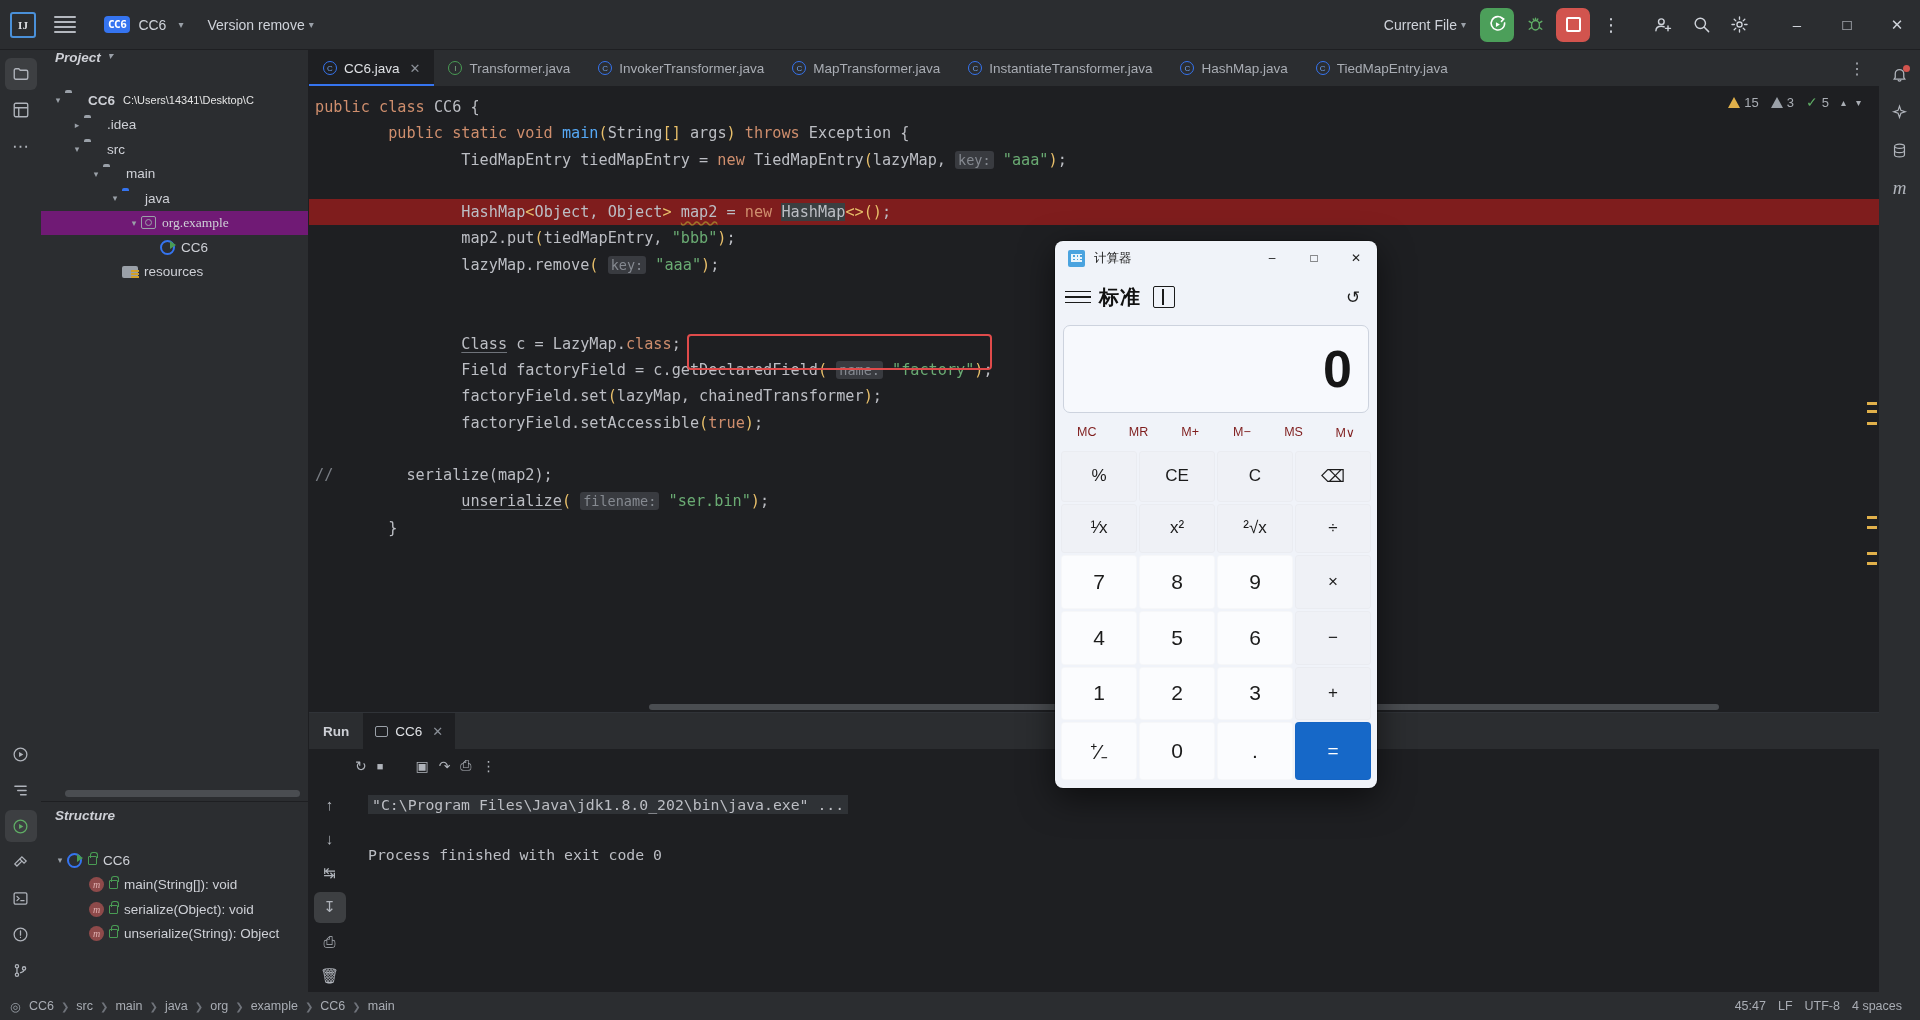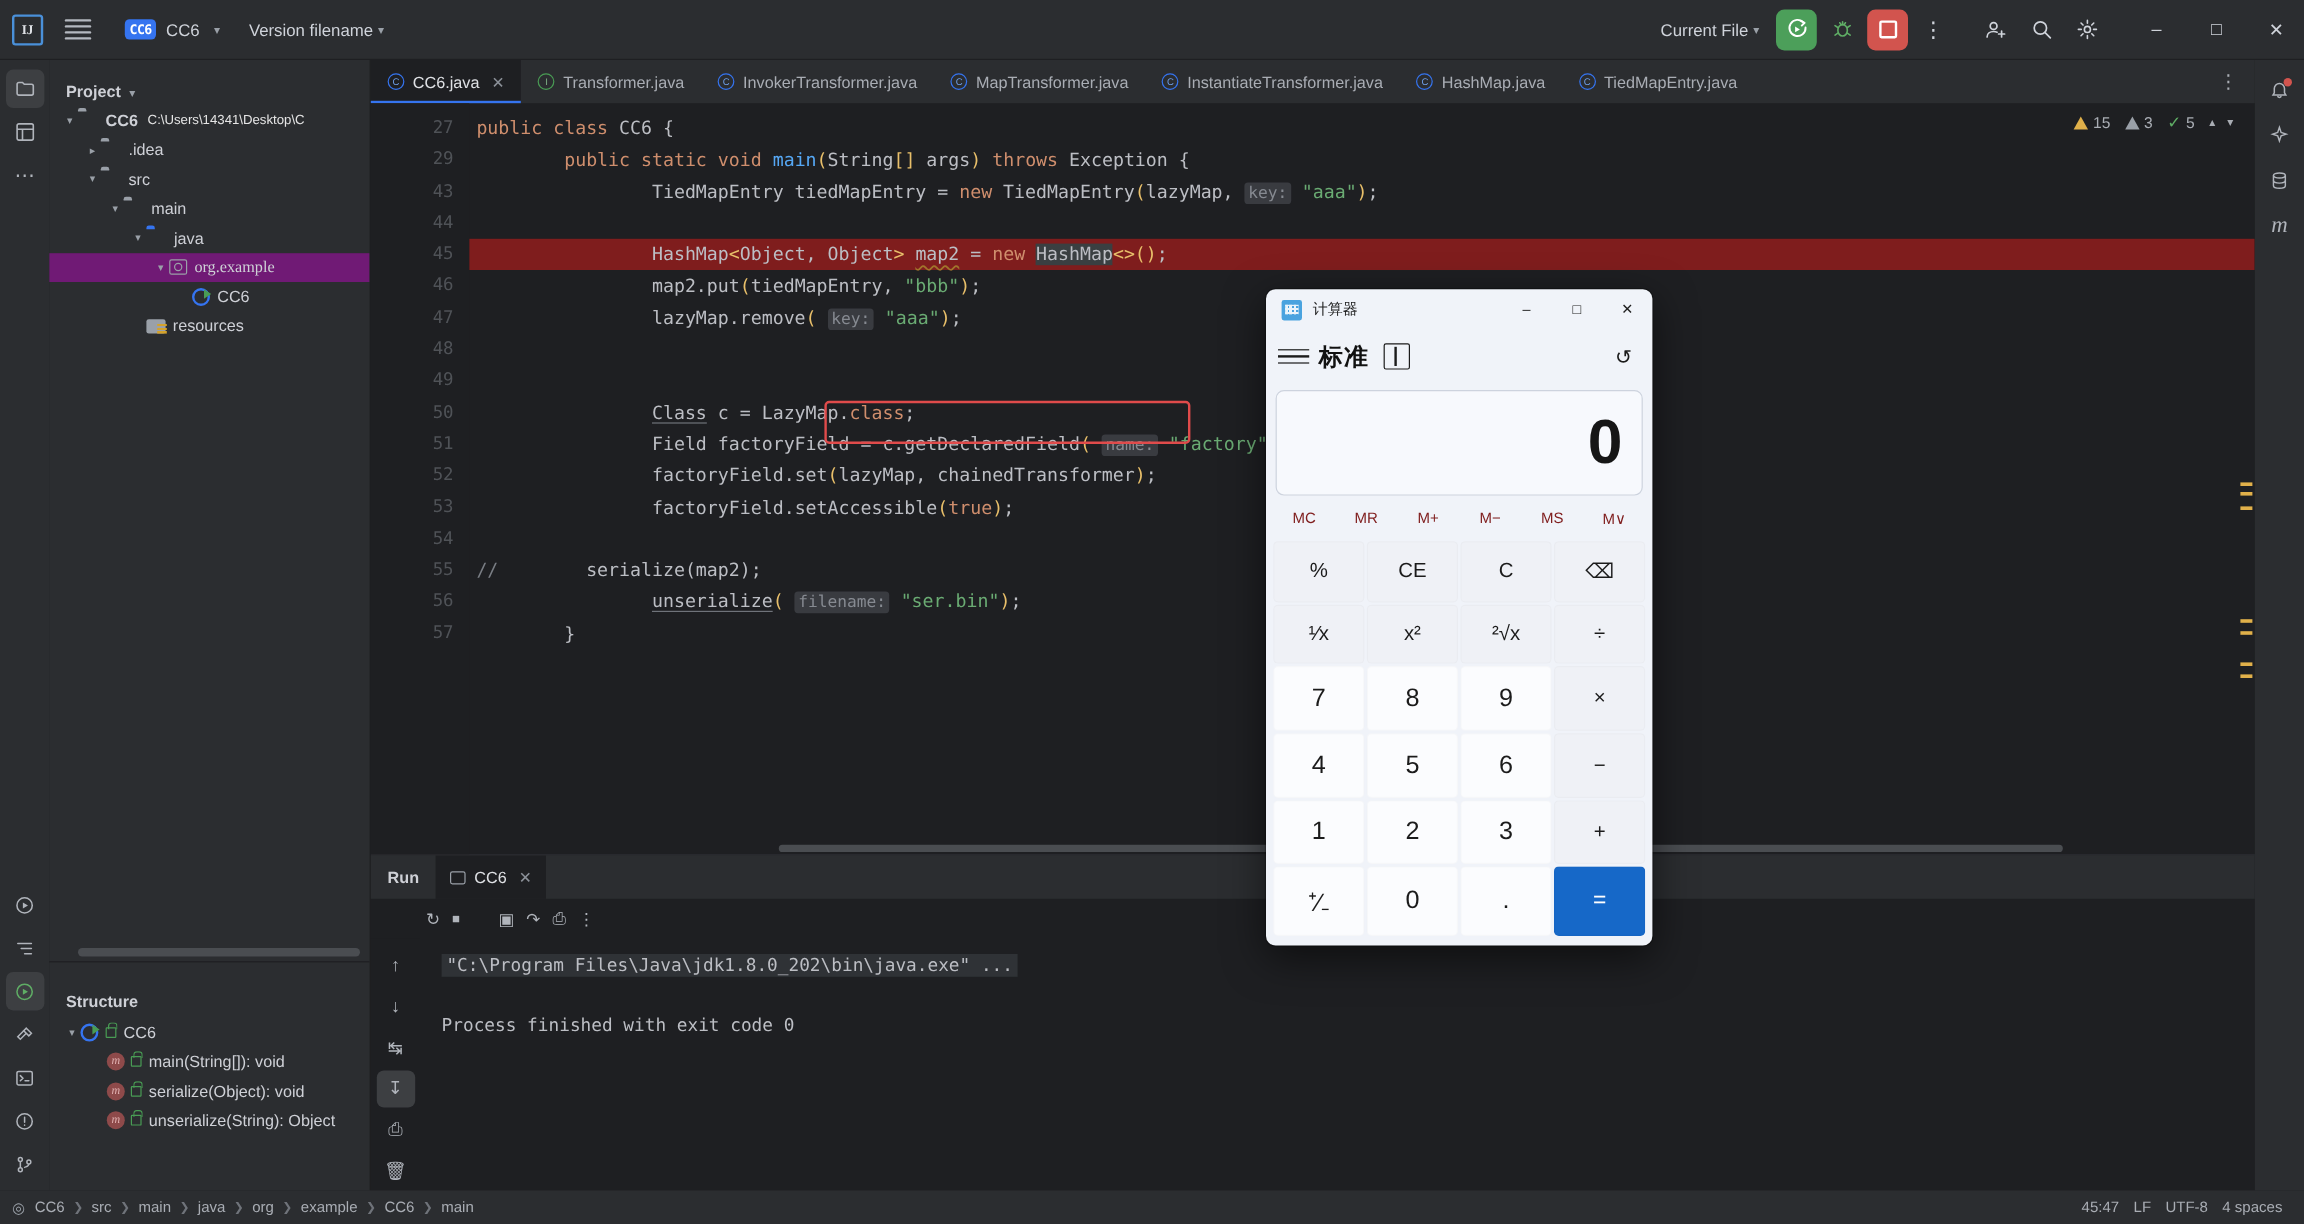--- a/index.html
+++ b/index.html
@@ -55,21 +55,21 @@
   }
   .rail-btm { margin-top: auto; display: flex; flex-direction: column; align-items: center; gap: 4px; padding-bottom: 6px; }
   .rico { width: 32px; height: 32px; display: flex; align-items: center; justify-content: center; color: #b0b4bb; border-radius: 6px; font-size: 15px; }
   .rico.sel { background: #3d3f42; }
 
   
   .rrail { width: 41px; background: #2b2d30; display: flex; flex-direction: column; align-items: center; padding-top: 8px; gap: 6px; flex: 0 0 41px; }
 
   
   .toolwin { width: 268px; background: #2b2d30; display: flex; flex-direction: column; flex: 0 0 268px; border-right: 1px solid #1e1f22; }
-  .tw-head { height: 34px; display: flex; align-items: flex-end; padding: 0 14px; color: #ced0d6; font-size: 13.5px; font-weight: 700; }
+  .tw-head { height: 34px; display: flex; align-items: flex-start; padding: 0 14px; color: #ced0d6; font-size: 13.5px; font-weight: 700; font-style: italic; }
   .tw-head .chev2 { color: #9aa0a8; font-size: 10px; margin-left: 7px; font-weight: 400; }
   .tree { flex: 1 1 auto; overflow: hidden; padding-top: 4px; position: relative; }
   .trow { height: 24.5px; display: flex; align-items: center; font-size: 13.5px; color: #ced0d6; white-space: nowrap; padding-right: 6px; }
   .trow.sel { background: #701a75; font-family: Liberation Serif, serif; }
   .tarrow { width: 14px; text-align: center; color: #9aa0a8; font-size: 9px; flex: 0 0 14px; }
   .tarrow.open::before { content: "\25BE"; }
   .tarrow.closed::before { content: "\25B8"; }
   .ficon { width: 17px; height: 14px; margin-right: 6px; flex: 0 0 17px; position: relative; }
   .folder { width: 16px; height: 12px; background: #9aa0a8; border-radius: 2px 3px 2px 2px; position: relative; }
   .folder::before { content:""; position:absolute; top:-3px; left:0; width:7px; height:3px; background:#9aa0a8; border-radius:2px 2px 0 0; }
@@ -207,21 +207,21 @@
           <span></span>
           <span></span>
           <span></span>
         </div>
       <div class="proj-chip">
         <span class="cc-badge">CC6</span>
         <span class="tb-text">CC6</span>
         <span class="chev">▾</span>
       </div>
       <div class="tb-item">
-        <span class="tb-text">Version filename</span>
+        <span class="tb-text">Version remove</span>
         <span class="chev">▾</span>
       </div>
     </div>
     <div class="tb-right">
       <div class="runcfg">
         <span>Current File</span>
         <span class="chev">▾</span>
       </div>
       <div class="btn-ico btn-run">
         <svg width="19" height="19" viewBox="0 0 24 24" fill="none" stroke="#fff" stroke-width="2">
@@ -459,39 +459,20 @@
           <div class="tab">
             <span class="tico">C</span>
             <span>TiedMapEntry.java</span>
           </div>
           <div class="tabs-more">
             <span>⋮</span>
           </div>
         </div>
 
       <div class="code-wrap">
-        <div class="gutter" id="gutter">
-            <div class="ln">27</div>
-            <div class="ln">29</div>
-            <div class="ln">43</div>
-            <div class="ln">44</div>
-            <div class="ln">45</div>
-            <div class="ln">46</div>
-            <div class="ln">47</div>
-            <div class="ln">48</div>
-            <div class="ln">49</div>
-            <div class="ln">50</div>
-            <div class="ln">51</div>
-            <div class="ln">52</div>
-            <div class="ln">53</div>
-            <div class="ln">54</div>
-            <div class="ln">55</div>
-            <div class="ln">56</div>
-            <div class="ln">57</div>
-          </div>
         <div class="code" id="code">
             <div class="cline"><span class="kw">public </span><span class="kw">class </span><span class="typ">CC6 </span><span class="typ">{</span></div>
             <div class="cline">&nbsp;&nbsp;&nbsp;&nbsp;&nbsp;&nbsp;&nbsp;&nbsp;<span class="kw">public </span><span class="kw">static </span><span class="kw">void </span><span class="fn">main</span><span class="angle">(</span><span class="typ">String</span><span class="angle">[] </span><span class="typ">args</span><span class="angle">)</span><span class="typ"> </span><span class="kw">throws </span><span class="typ">Exception {</span></div>
             <div class="cline">&nbsp;&nbsp;&nbsp;&nbsp;&nbsp;&nbsp;&nbsp;&nbsp;&nbsp;&nbsp;&nbsp;&nbsp;&nbsp;&nbsp;&nbsp;&nbsp;<span class="typ">TiedMapEntry tiedMapEntry = </span><span class="kw">new </span><span class="typ">TiedMapEntry</span><span class="angle">(</span><span class="typ">lazyMap, </span><span class="hint">key:</span><span class="typ"> </span><span class="str">"aaa"</span><span class="angle">)</span><span class="typ">;</span></div>
             <div class="cline"></div>
             <div class="cline hl">&nbsp;&nbsp;&nbsp;&nbsp;&nbsp;&nbsp;&nbsp;&nbsp;&nbsp;&nbsp;&nbsp;&nbsp;&nbsp;&nbsp;&nbsp;&nbsp;<span class="typ">HashMap</span><span class="angle">&lt;</span><span class="typ">Object, Object</span><span class="angle">&gt;</span><span class="typ"> </span><span class="wavy">map2</span><span class="typ"> = </span><span class="kw">new </span><span class="hgl">HashMap</span><span class="angle">&lt;&gt;()</span><span class="typ">;</span></div>
             <div class="cline">&nbsp;&nbsp;&nbsp;&nbsp;&nbsp;&nbsp;&nbsp;&nbsp;&nbsp;&nbsp;&nbsp;&nbsp;&nbsp;&nbsp;&nbsp;&nbsp;<span class="typ">map2.</span><span class="typ">put</span><span class="angle">(</span><span class="typ">tiedMapEntry, </span><span class="str">"bbb"</span><span class="angle">)</span><span class="typ">;</span></div>
             <div class="cline">&nbsp;&nbsp;&nbsp;&nbsp;&nbsp;&nbsp;&nbsp;&nbsp;&nbsp;&nbsp;&nbsp;&nbsp;&nbsp;&nbsp;&nbsp;&nbsp;<span class="typ">lazyMap.</span><span class="typ">remove</span><span class="angle">(</span><span class="typ"> </span><span class="hint">key:</span><span class="typ"> </span><span class="str">"aaa"</span><span class="angle">)</span><span class="typ">;</span></div>
             <div class="cline"></div>
             <div class="cline"></div>

